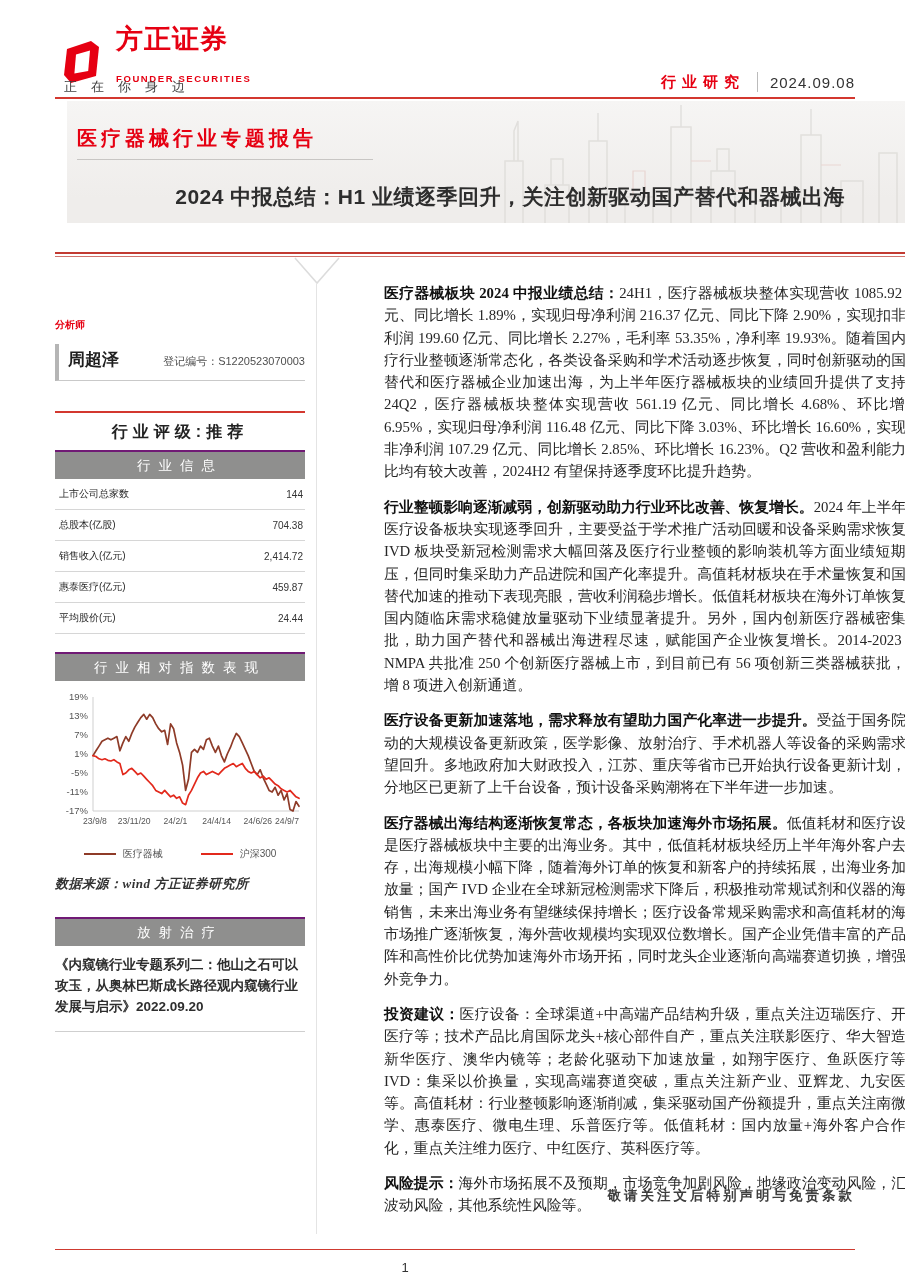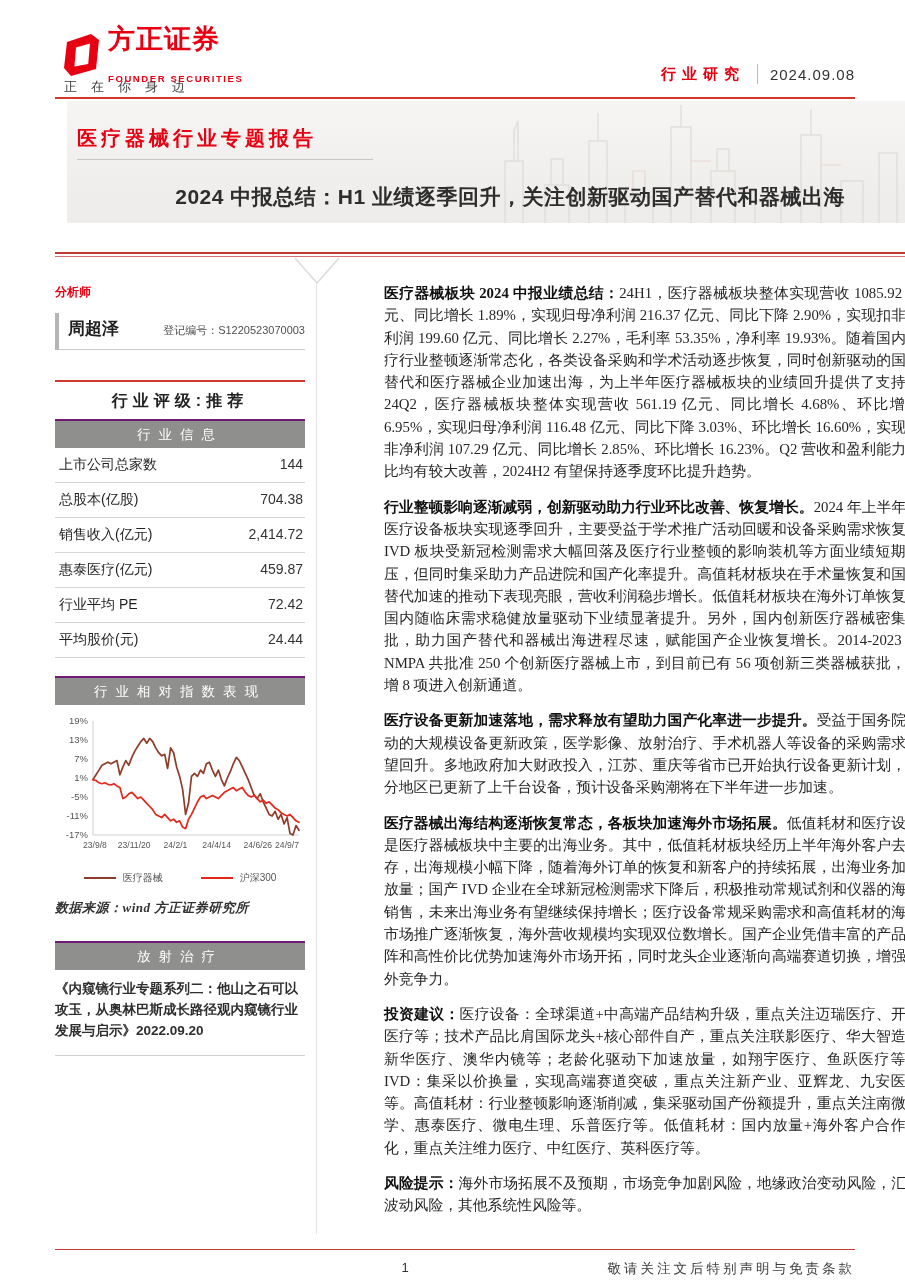--- a/index.html
+++ b/index.html
@@ -8,27 +8,27 @@
     --bar-gray:#8f8f8e;
     --ink:#2a2a2a;
   }
   *{margin:0;padding:0;box-sizing:border-box;}
   html,body{background:#fff;}
   body{font-family:"Liberation Sans", sans-serif;color:var(--ink);}
   .page{position:relative;width:905px;height:1280px;background:#fff;overflow:hidden;margin:0 auto;}
 
   
   .header{position:absolute;left:62px;top:26px;right:50px;height:70px;}
-  .logo-row{display:flex;align-items:center;gap:6px;}
+  .logo-row{display:flex;align-items:flex-end;gap:14px;}
   .logo-mark{width:40px;height:44px;}
   .logo-texts{display:flex;flex-direction:column;line-height:1;}
   .logo-cn{font-size:27px;font-weight:bold;color:var(--brand);letter-spacing:1px;font-family:"Liberation Sans",sans-serif;}
   .logo-en{font-size:9.5px;font-weight:bold;color:var(--brand);letter-spacing:1.6px;margin-top:21px;}
   .slogan{position:absolute;left:2px;top:52px;font-size:13px;color:#3f3f3f;letter-spacing:14px;}
-  .header-right{position:absolute;right:0;bottom:12px;display:flex;align-items:center;gap:12px;font-size:15px;}
+  .header-right{position:absolute;right:0;bottom:4px;display:flex;align-items:center;gap:12px;font-size:15px;}
   .report-category{color:var(--brand);font-weight:bold;letter-spacing:6px;}
   .header-sep{width:1px;height:20px;background:#bbb;}
   .report-date{color:#333;letter-spacing:1px;}
   .header-rule{position:absolute;left:55px;right:50px;top:97px;height:0;border-top:2px solid #d3382f;}
 
   
   .banner{position:absolute;left:55px;right:0;top:101px;height:122px;
           background:linear-gradient(180deg,#f6f5f4 0%,#efedeb 80%);overflow:hidden;margin-left:12px;}
   .skyline{position:absolute;right:0;top:0;height:152px;opacity:.8;}
   .banner-series{position:absolute;left:10px;top:24px;font-size:20px;font-weight:bold;color:var(--brand);letter-spacing:4px;}
@@ -38,32 +38,32 @@
               color:#fff;font-size:14px;letter-spacing:10px;display:flex;align-items:center;padding-left:12px;}
   .dbl-line-a{position:absolute;left:55px;right:0;top:252px;border-top:2px solid #c23b32;}
   .dbl-line-b{position:absolute;left:55px;right:0;top:256px;border-top:1px solid #d0746d;}
 
   
   .v-deco{position:absolute;left:290px;top:256px;}
   .col-divider{position:absolute;left:316px;top:284px;width:1px;height:950px;background:#e4e4e4;}
 
   
   .sidebar{position:absolute;left:55px;top:284px;width:250px;}
-  .analyst-label{color:var(--brand);font-size:12px;font-weight:bold;margin-bottom:12px;}
+  .analyst-label{color:var(--brand);font-size:10px;font-weight:bold;margin-bottom:12px;margin-top:34px;}
   .author-row{display:flex;align-items:baseline;border-left:4px solid #b5b5b5;border-bottom:1px solid #c9c9c9;
               padding:4px 0 9px 9px;}
   .author-name{font-size:17px;font-weight:bold;color:#1f1f1f;}
   .author-reg{margin-left:auto;font-size:11px;color:#4f4f4f;}
   .rating-block{margin-top:30px;border-top:2px solid #d3382f;text-align:center;
                 font-size:16px;font-weight:bold;color:#222;letter-spacing:5px;padding:9px 0 7px;}
   .sec-bar{border-top:2px solid #701a75;background:var(--bar-gray);color:#fff;font-size:13.5px;
            letter-spacing:8px;text-align:center;padding:5px 0 4px;}
   .info-table{width:100%;}
-  .info-row{display:flex;justify-content:space-between;
-            border-bottom:1px solid #d6d6d6;padding:8px 2px 8px 4px;font-size:14px;}
+  .info-row{display:flex;justify-content:space-between;align-items:center;
+            border-bottom:1px solid #d6d6d6;padding:8px 2px 8px 4px;font-size:10px;}
   .info-row .lbl{color:#1f1f1f;}
   .info-row .val{color:#333;}
   .chart-section{margin-top:18px;}
   .chart-card{background:#fff;padding:8px 0 2px;}
   .legend-row{display:flex;justify-content:center;gap:38px;margin-top:2px;}
   .legend-item{display:flex;align-items:center;gap:7px;font-size:10px;color:#555;}
   .legend-swatch{display:inline-block;width:32px;height:2px;}
   .source-line{margin-top:12px;font-size:13px;font-weight:bold;font-style:italic;color:#333;letter-spacing:.5px;
                font-family:"Liberation Serif",serif;}
   .related-section{margin-top:24px;}
@@ -72,21 +72,21 @@
 
   
   .main-col{position:absolute;left:348px;top:282px;width:537px;margin-left:36px;}
   .para{font-size:14.8px;line-height:22.3px;text-align:justify;color:#262626;margin-bottom:13px;
         font-family:"Liberation Serif",serif;}
   .para .lead{font-weight:bold;color:#111;}
 
   
   .footer-rule{position:absolute;left:55px;right:50px;top:1249px;border-top:1.5px solid var(--rule-red);}
   .page-num{position:absolute;left:0;right:95px;top:1260px;text-align:center;font-size:13px;color:#333;}
-  .footer-note{position:absolute;right:50px;top:1260px;font-size:13.5px;color:#3d3d3d;letter-spacing:3px;}
+  .footer-note{position:absolute;right:50px;top:1187px;font-size:13.5px;color:#3d3d3d;letter-spacing:3px;font-weight:bold;}
 </style>
 </head>
 <body>
 
 <div class="page">
 
   <div class="header">
     <div class="logo-row">
       <svg class="logo-mark" viewBox="0 0 40 44">
         <path d="M5 9 L29 1 L37 7 L34 36 L9 43 L2 35 Z" fill="#e60012"></path>
@@ -162,24 +162,20 @@
         <span class="lbl">总股本(亿股)</span>
         <span class="val">704.38</span>
       </div>
       <div class="info-row">
         <span class="lbl">销售收入(亿元)</span>
         <span class="val">2,414.72</span>
       </div>
       <div class="info-row">
         <span class="lbl">惠泰医疗(亿元)</span>
         <span class="val">459.87</span>
-      </div>
-      <div class="info-row">
-        <span class="lbl">行业平均 PE</span>
-        <span class="val">72.42</span>
       </div>
       <div class="info-row">
         <span class="lbl">平均股价(元)</span>
         <span class="val">24.44</span>
       </div>
     </div>
 
     <div class="chart-section">
       <div class="sec-bar">行业相对指数表现</div>
       <div class="chart-card">

